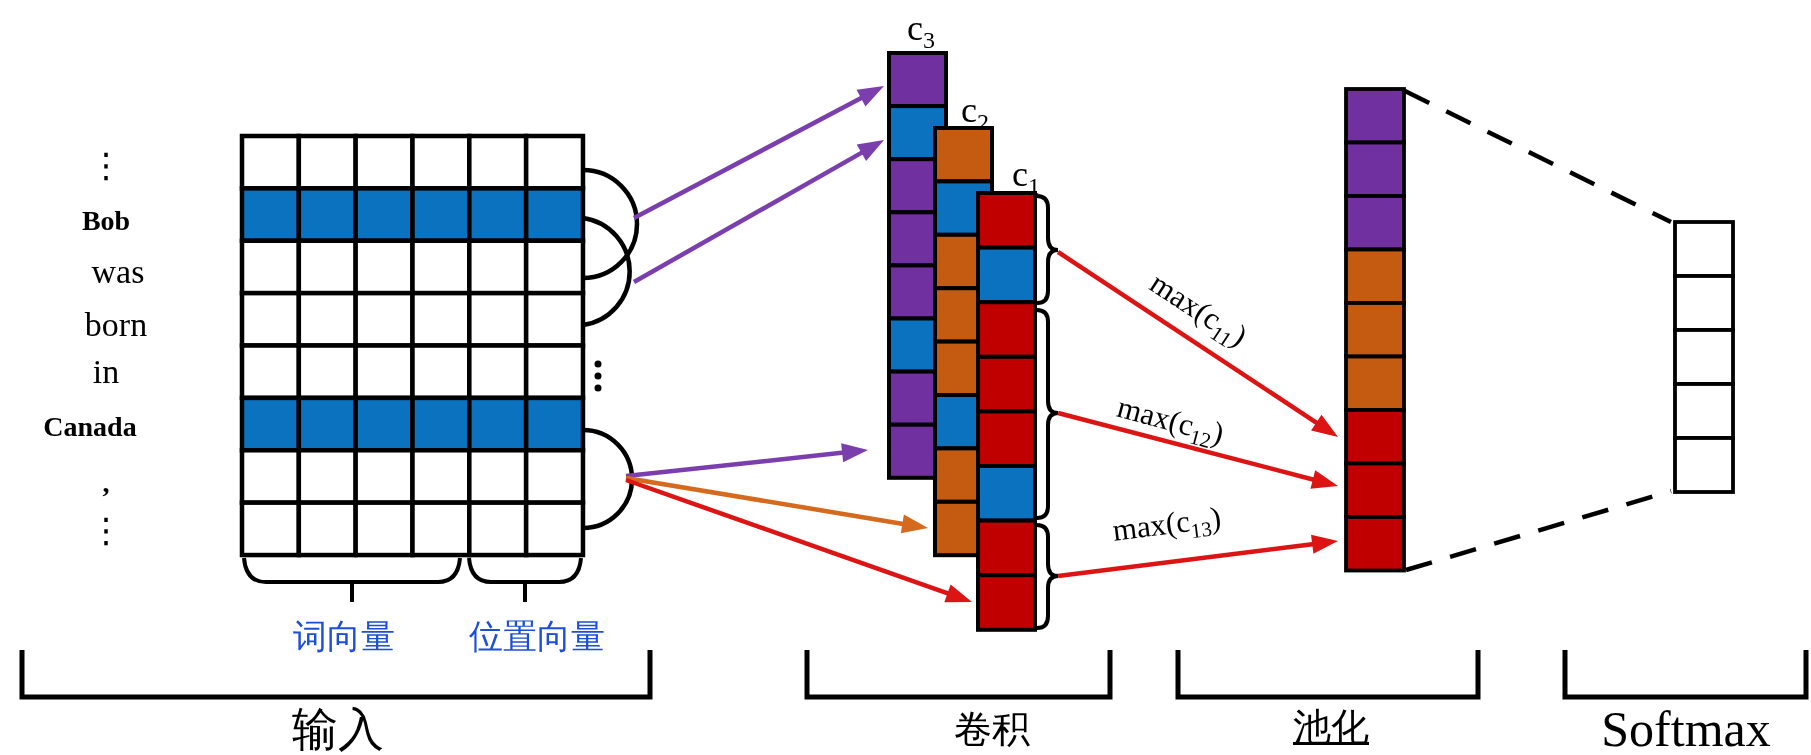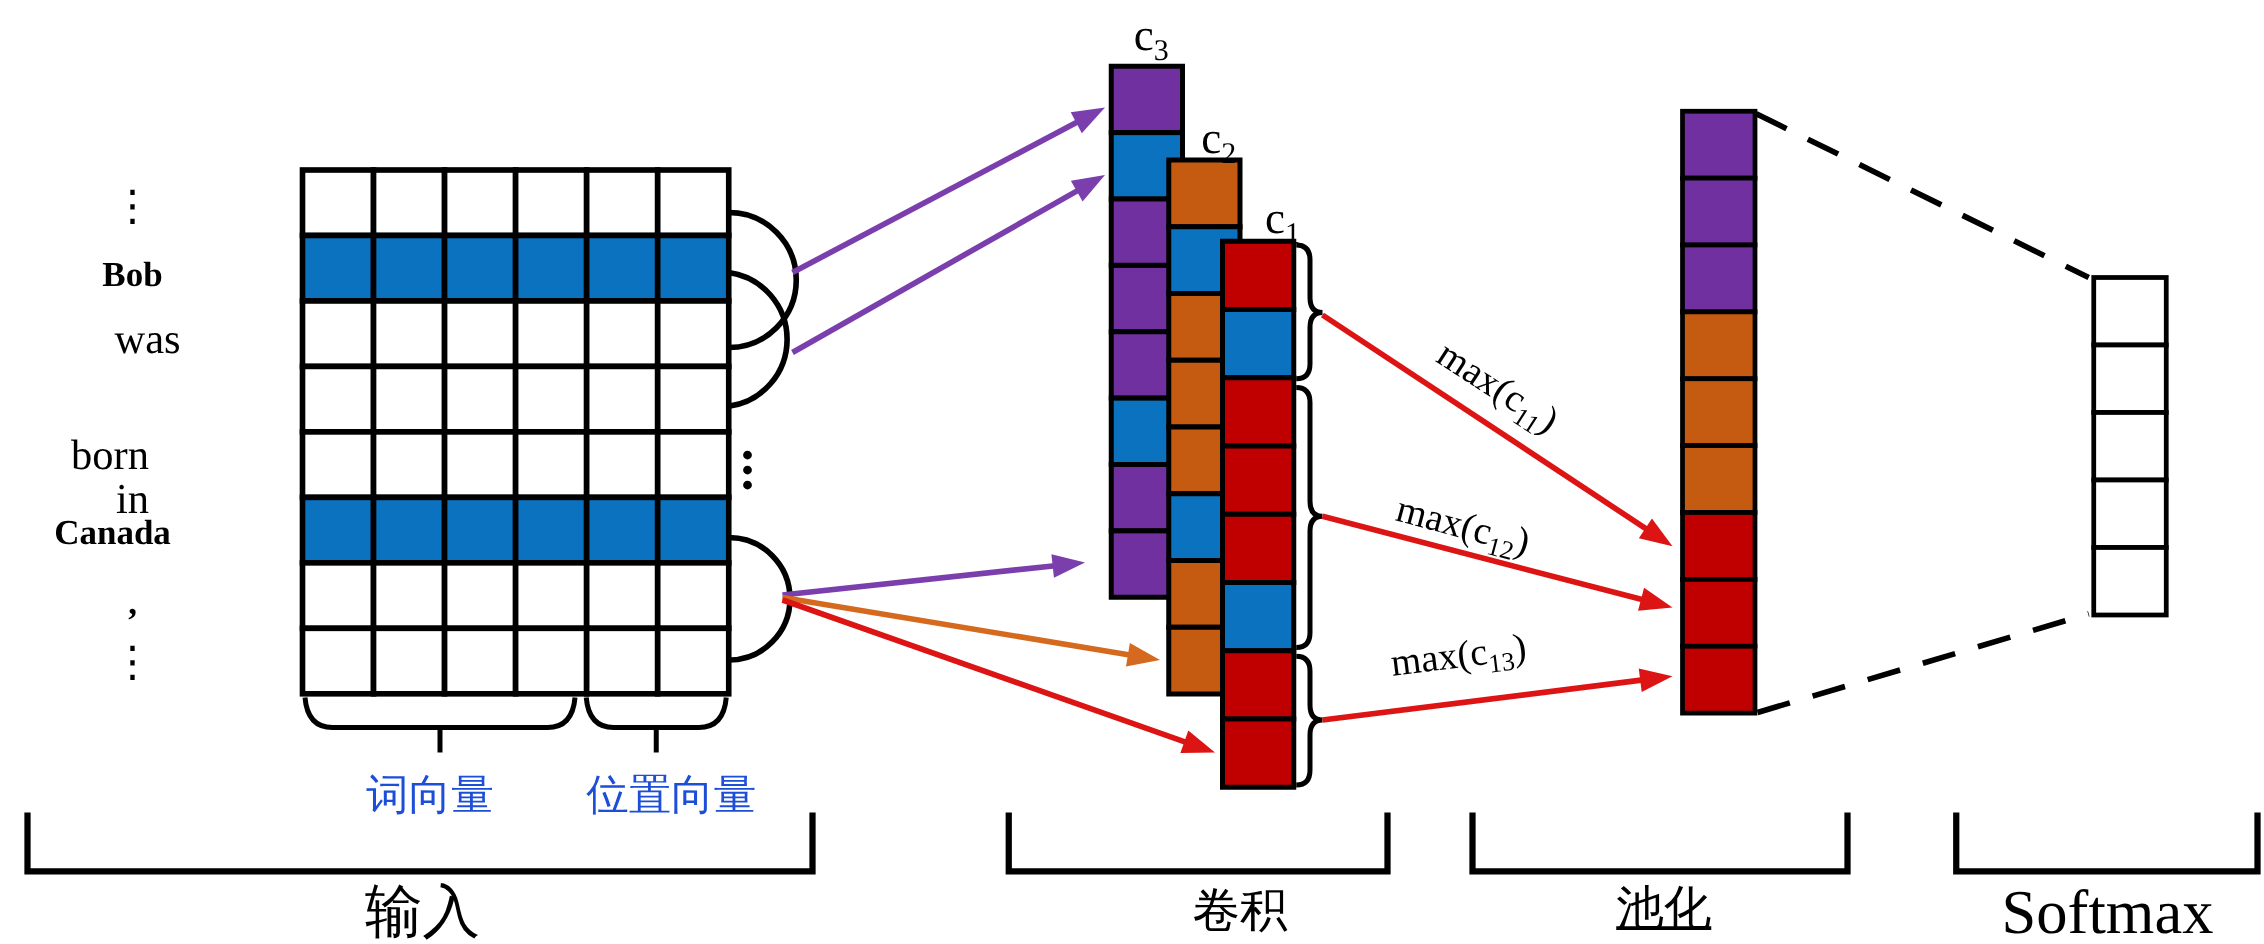--- a/index.html
+++ b/index.html
@@ -33,22 +33,22 @@
 </style>
 </head>
 <body>
 
 <div id="canvas">
 
   <div id="words">
       <div class="word" style="left: 106px; top: 166px;">⋮</div>
       <div class="word bold" style="left: 106px; top: 221px;">Bob</div>
       <div class="word" style="left: 106px; top: 272px; margin-left: 12px;">was</div>
-      <div class="word" style="left: 88px; top: 325px; margin-top: 40px;">born</div>
-      <div class="word" style="left: 106px; top: 372px; margin-top: 28px;">in</div>
+      <div class="word" style="left: 116px; top: 325px;">born</div>
+      <div class="word" style="left: 106px; top: 372px;">in</div>
       <div class="word bold" style="left: 90px; top: 427px;">Canada</div>
       <div class="word bold" style="left: 106px; top: 483px;">,</div>
       <div class="word" style="left: 106px; top: 531px;">⋮</div>
     </div>
 
   <svg id="diagram" width="1811" height="755" viewBox="0 0 1811 755">
       <g>
         <rect x="242" y="136" width="56.83" height="52.38" fill="#fff" stroke="#000" stroke-width="4.5"></rect>
         <rect x="298.83" y="136" width="56.83" height="52.38" fill="#fff" stroke="#000" stroke-width="4.5"></rect>
         <rect x="355.65999999999997" y="136" width="56.83" height="52.38" fill="#fff" stroke="#000" stroke-width="4.5"></rect>

